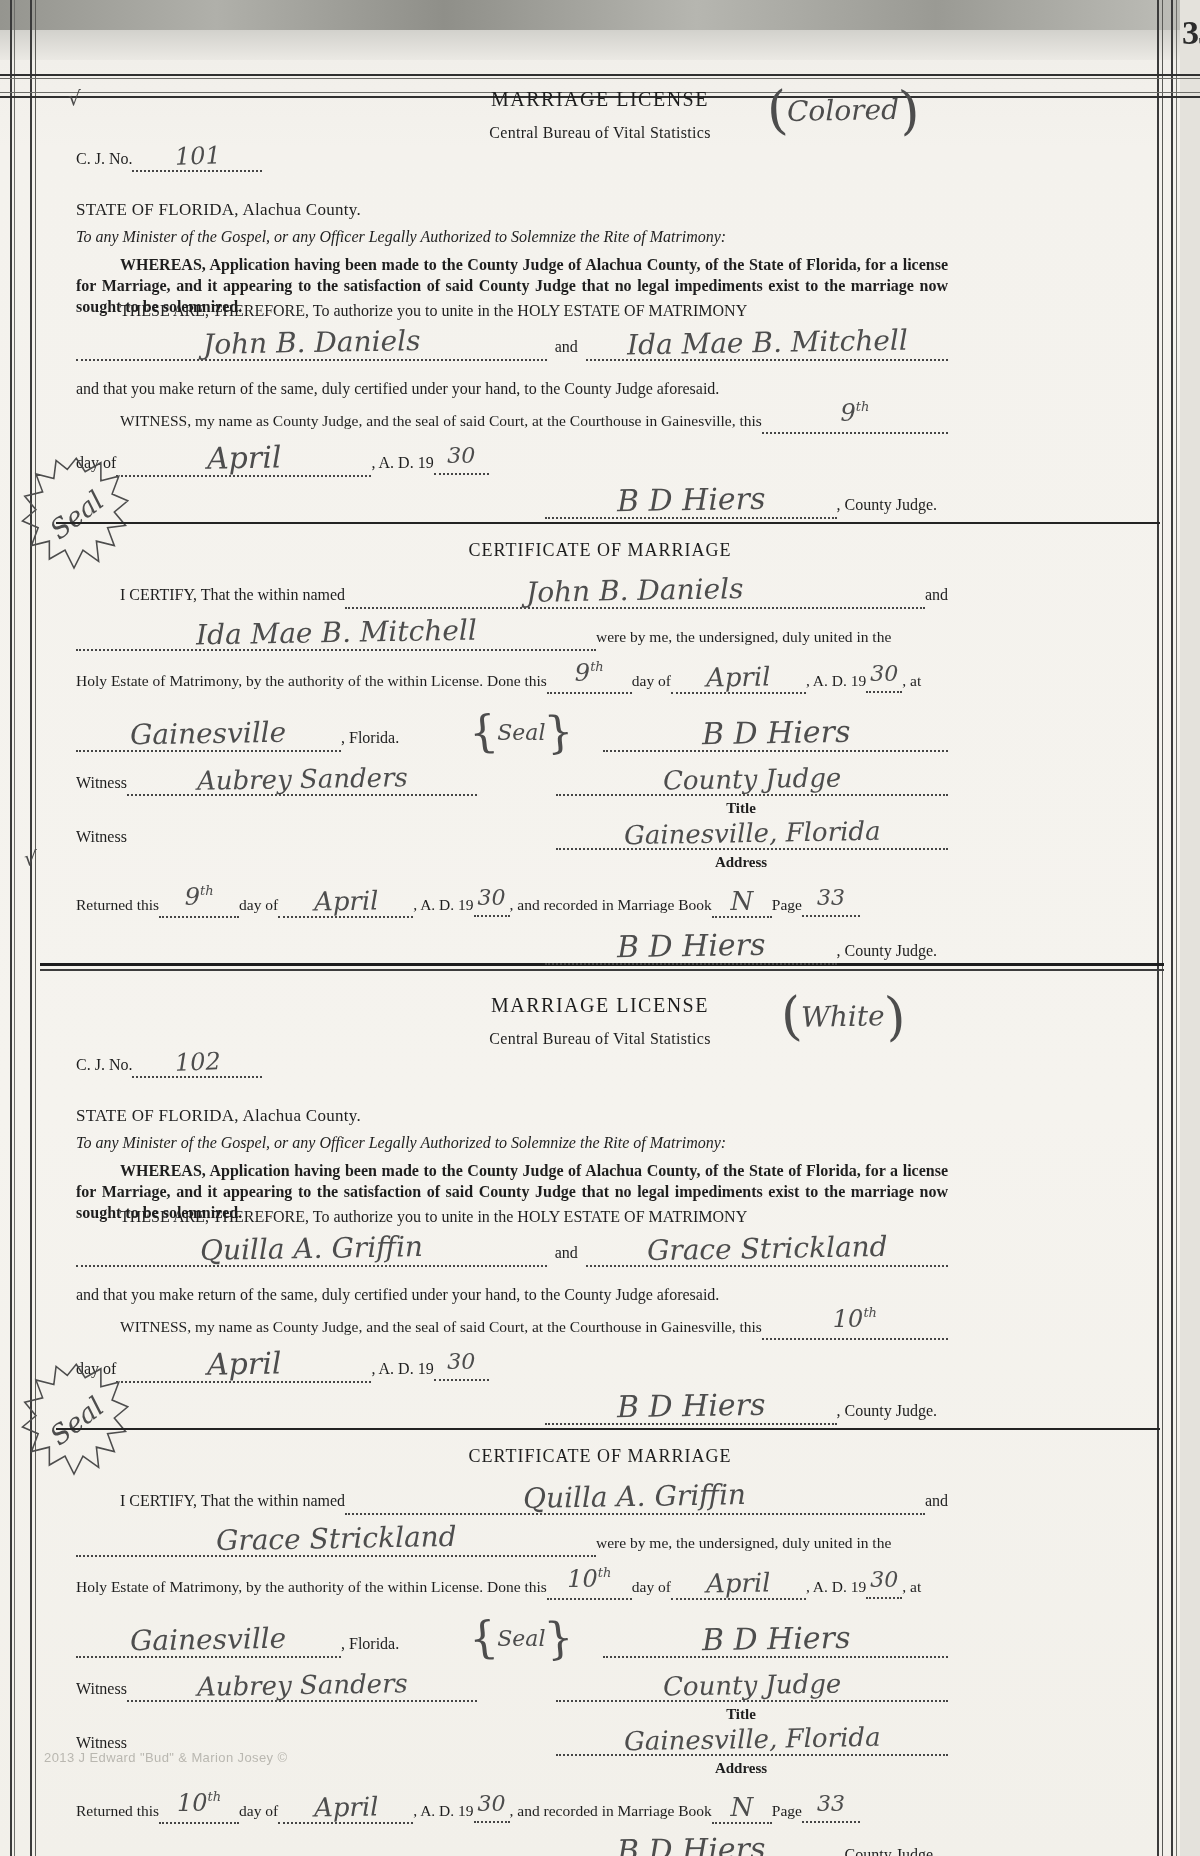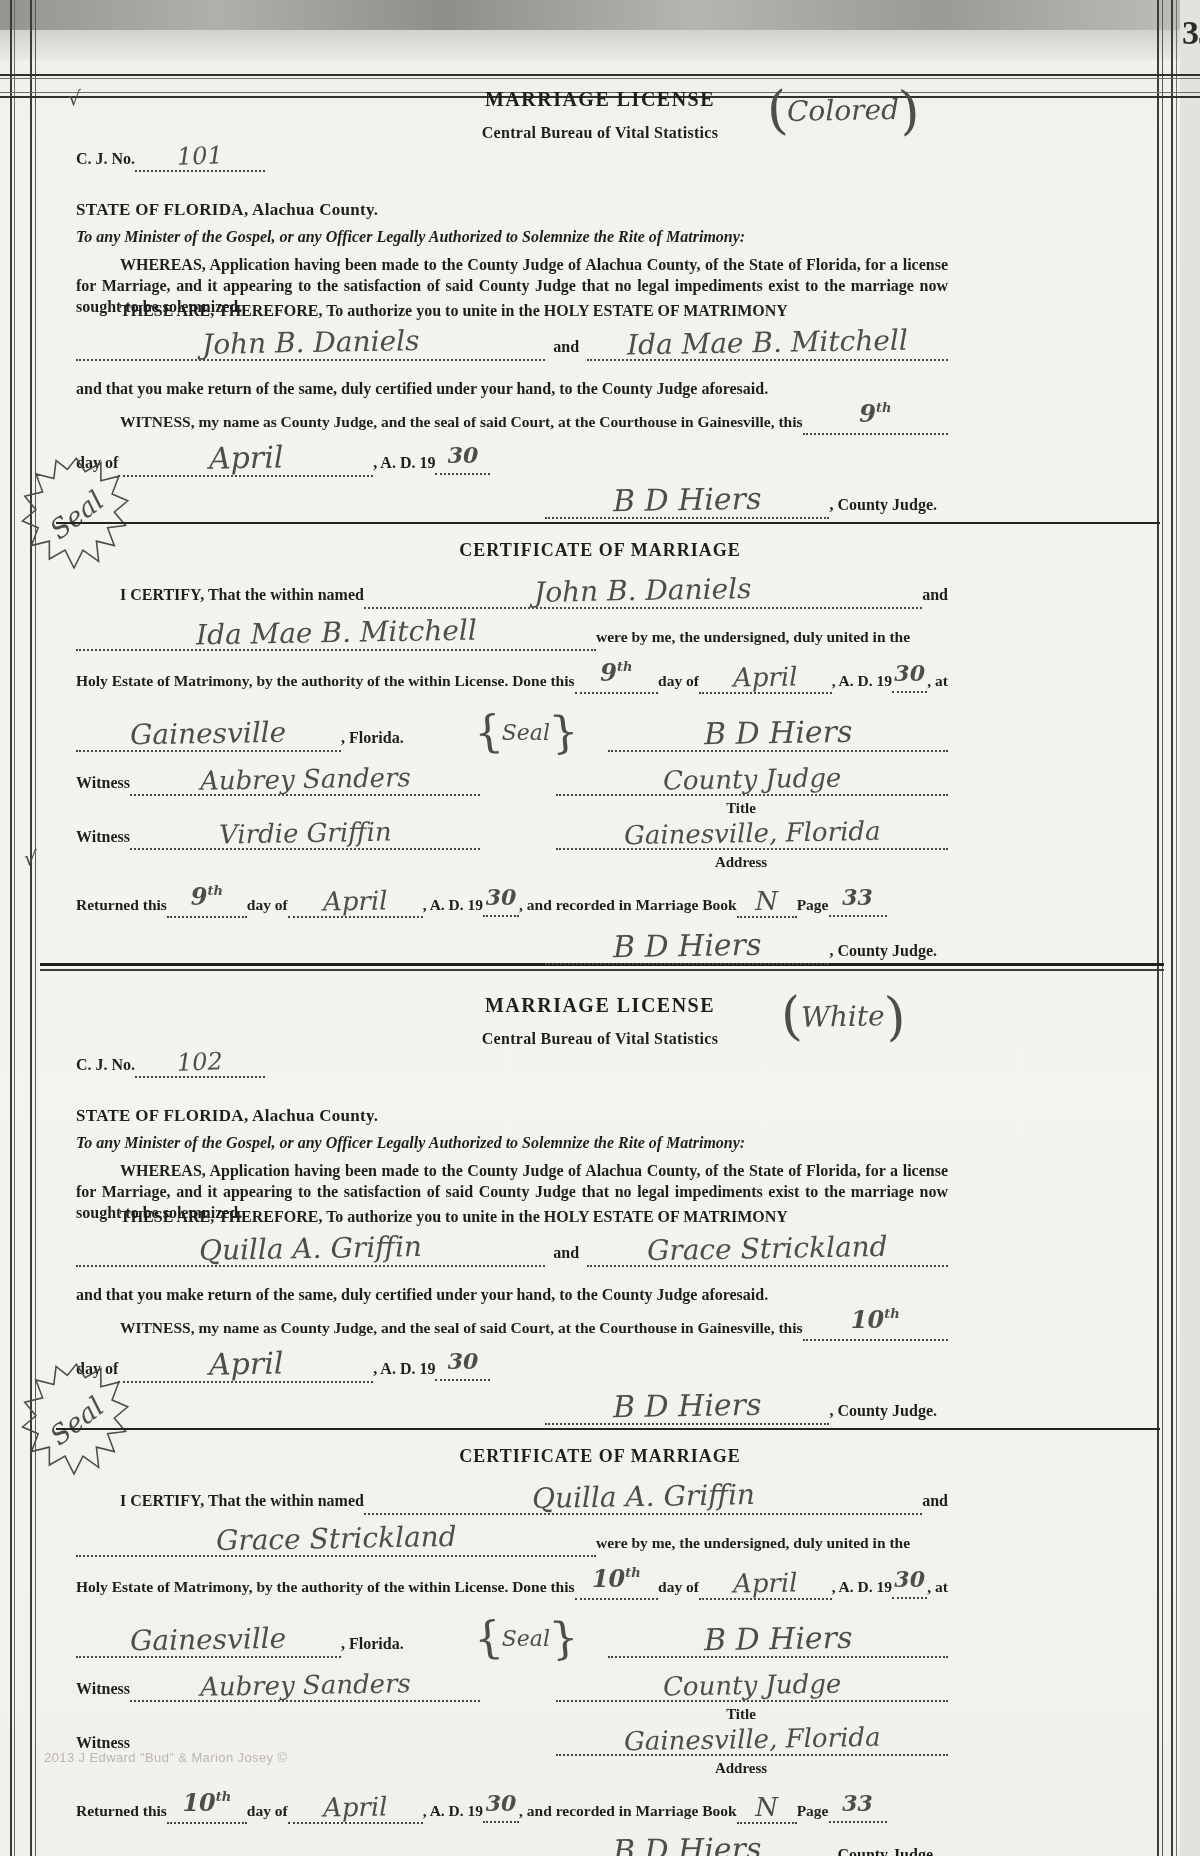--- a/index.html
+++ b/index.html
@@ -18,40 +18,40 @@
       font-family:"Liberation Sans",sans-serif;font-size:8px;font-weight:bold;
       color:#1d1d1d;letter-spacing:.4px;}
   .page-num{position:absolute;top:14px;left:1182px;font-size:34px;font-weight:bold;color:#2c2c2c;letter-spacing:-1px;}
   .check{position:absolute;font-size:20px;color:#4b4b4b;font-family:"DejaVu Sans",sans-serif;}
   .watermark{position:absolute;top:1750px;left:44px;font-family:"Liberation Sans",sans-serif;
       font-size:13px;color:#b9b7b0;letter-spacing:.4px;}
   
   .form{position:absolute;left:0;width:1200px;}
   .row{position:absolute;left:76px;width:872px;display:flex;align-items:baseline;white-space:nowrap;}
   .row-center{left:0;width:1200px;display:block;text-align:center;}
-  .print{font-weight:bold;font-size:16px;}
+  .print{font-weight:normal;font-size:16px;}
   .t-title{font-size:20px;letter-spacing:1.5px;}
   .t-bureau{font-size:16px;letter-spacing:.3px;}
   .t-cert{font-size:18px;letter-spacing:1px;}
   .t-17{font-size:17px;letter-spacing:.3px;}
   .t-155{font-size:15.5px;}
   .t-ital{font-style:italic;}
   .t-just{display:block;text-align:justify;text-indent:44px;line-height:1.32;white-space:normal;width:872px;font-weight:bold;font-size:16px;}
   .indent{padding-left:44px;}
   .divider{position:absolute;left:56px;width:1104px;height:2px;background:#232323;}
   .divider-mid-a{position:absolute;left:40px;width:1124px;height:3px;background:#1d1d1d;}
   .divider-mid-b{position:absolute;left:40px;width:1124px;height:2px;background:#3c3c3c;}
   
   .blank{border-bottom:2px dotted #454545;text-align:center;min-width:0;}
   .grow{flex:1 1 auto;}
   .hw{font-family:"DejaVu Serif",serif;font-style:italic;color:#4d4d4d;display:inline-block;}
   .hw-30{font-size:30px;} .hw-28{font-size:28px;} .hw-26{font-size:26px;}
   .hw-24{font-size:24px;} .hw-22{font-size:22px;}
   .ord{font-size:13px;vertical-align:10px;}
-  .raise{position:relative;top:-5px;font-weight:bold;}
+  .raise{position:relative;top:-5px;}
   .tilt1{transform:rotate(-2deg);} .tilt2{transform:rotate(-1deg);}
   .sub-label{position:absolute;left:545px;width:392px;text-align:center;font-weight:bold;font-size:15px;}
   
   .race-note{position:absolute;left:748px;top:84px;width:190px;display:flex;align-items:center;justify-content:center;color:#4d4d4d;}
   .race-paren{font-family:"DejaVu Serif",serif;font-size:52px;font-weight:normal;transform:rotate(-4deg);line-height:1;}
   .seal-lic{position:absolute;left:18px;}
   .seal-text{font-family:"DejaVu Serif",serif;font-style:italic;font-size:24px;fill:#4d4d4d;}
   .seal-cert{display:inline-flex;align-items:center;position:relative;top:4px;color:#4d4d4d;}
   .brace{font-family:"DejaVu Serif",serif;font-size:44px;line-height:1;transform:rotate(-6deg);}
 </style>
@@ -203,23 +203,20 @@
         <span class="hw hw-26 tilt2">Aubrey Sanders</span>
       </span>
       <span style="flex:1"></span>
       <span class="blank" style="flex:0 0 392px">
         <span class="hw hw-26 tilt2">County Judge</span>
       </span>
     </div>
     <div class="sub-label" style="top:800px">Title</div>
     <div class="row" style="top:818px">
       <span class="print">Witness</span>
-      <span class="blank" style="flex:0 0 350px">
-        <span class="hw hw-26 tilt2">Virdie Griffin</span>
-      </span>
       <span style="flex:1"></span>
       <span class="blank" style="flex:0 0 392px">
         <span class="hw hw-26 tilt2">Gainesville, Florida</span>
       </span>
     </div>
     <div class="sub-label" style="top:854px">Address</div>
     <div class="row" style="top:886px">
       <span class="print t-155">Returned this</span>
       <span class="blank" style="flex:0 1 80px">
         <span class="hw hw-24 raise"><span>9</span><span class="ord">th</span></span>

